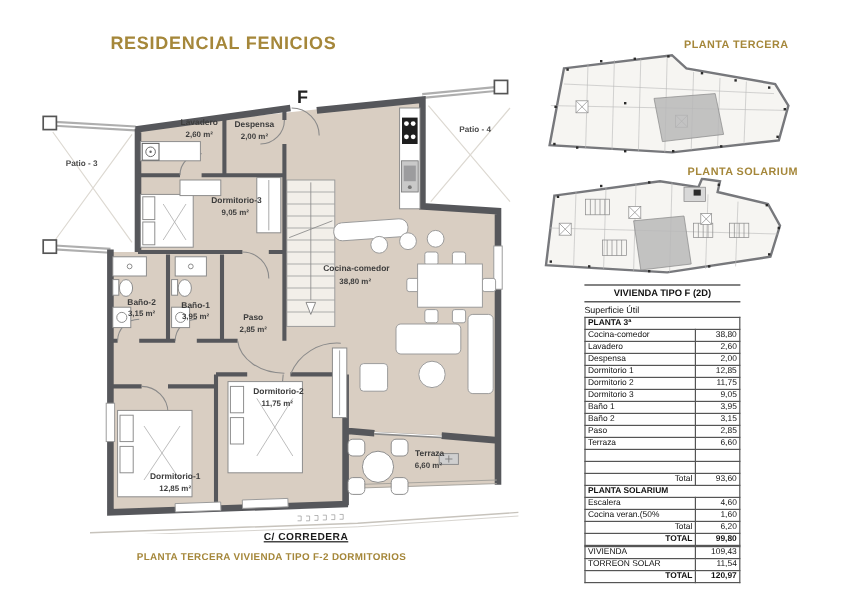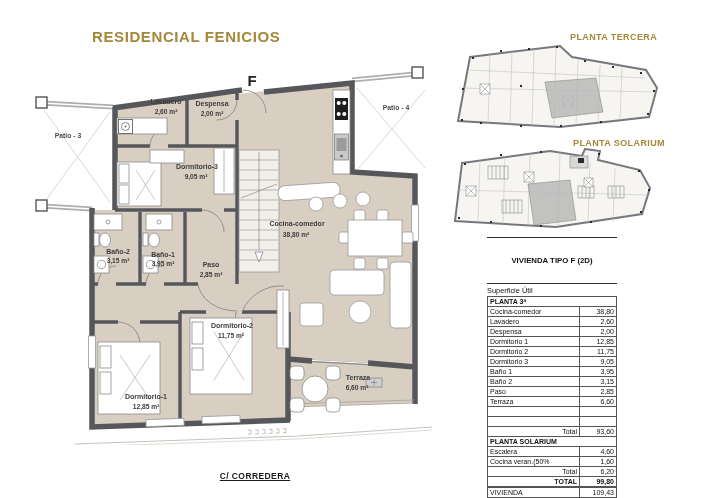--- a/index.html
+++ b/index.html
@@ -1,35 +1,35 @@
 <!DOCTYPE html>
 <html><head>
 <meta charset="utf-8">
 <style>
   html,body{margin:0;padding:0;background:#ffffff;}
   #canvas{position:relative;width:691px;height:498px;background:#ffffff;overflow:hidden;
           font-family:"Liberation Sans",sans-serif;}
   #main-title{position:absolute;left:92px;top:28px;font-size:15px;font-weight:bold;
               letter-spacing:.6px;color:#a5873a;}
   #street-label{position:absolute;left:180px;top:442px;width:150px;text-align:center;
-                font-size:8.5px;font-weight:bold;color:#1a1a1a;text-decoration:underline;letter-spacing:.4px;margin-top:29px;}
+                font-size:8.5px;font-weight:bold;color:#1a1a1a;text-decoration:underline;letter-spacing:.4px;}
   #plan-caption{position:absolute;left:114px;top:460px;font-size:8.2px;font-weight:bold;
                 color:#a5873a;letter-spacing:.3px;}
   .mini-label{position:absolute;font-size:9px;font-weight:bold;color:#a5873a;letter-spacing:.4px;}
   #tercera-label{left:570px;top:32px;}
   #solarium-label{left:573px;top:138px;}
   svg text{font-family:"Liberation Sans",sans-serif;}
   .room-name{font-size:7px;font-weight:bold;fill:#3d3d3d;text-anchor:middle;}
   .room-area{font-size:6.6px;font-weight:bold;fill:#3d3d3d;text-anchor:middle;}
   .patio-name{font-size:6.8px;font-weight:bold;fill:#4c4c4c;text-anchor:middle;}
   .unit-letter{font-size:15px;font-weight:bold;fill:#222;text-anchor:middle;}
   
   #area-table{position:absolute;left:487px;top:237px;width:130px;color:#111;}
   .tbl-title{border-top:1px solid #333;border-bottom:1px solid #333;text-align:center;
-             font-weight:bold;font-size:7.8px;padding:18px 0;}
+             font-weight:bold;font-size:7.8px;padding:2px 0;}
   .tbl-sub{text-align:left;font-size:7.4px;padding:1.5px 0;}
   table.grid{border-collapse:collapse;width:100%;}
   table.grid td{border:1px solid #555;font-size:7px;height:9px;line-height:9px;
                 padding:0 2px;white-space:nowrap;overflow:hidden;}
   table.grid td.v{width:32px;text-align:right;}
   tr.sec td{font-weight:bold;}
   tr.tot td.r{text-align:right;}
   tr.gtot td{font-weight:bold;}
   table.grid.second{margin-top:0;}
 </style>
@@ -392,14 +392,15 @@
           </tr>
       <tr class="tot gtot">
             <td class="r">TOTAL</td>
             <td class="v">120,97</td>
           </tr>
     </tbody>
       </table>
   </div>
 
   <div id="street-label">C/ CORREDERA</div>
+  <div id="plan-caption">PLANTA TERCERA VIVIENDA TIPO F-2 DORMITORIOS</div>
 
 </div>
 
 </body></html>

